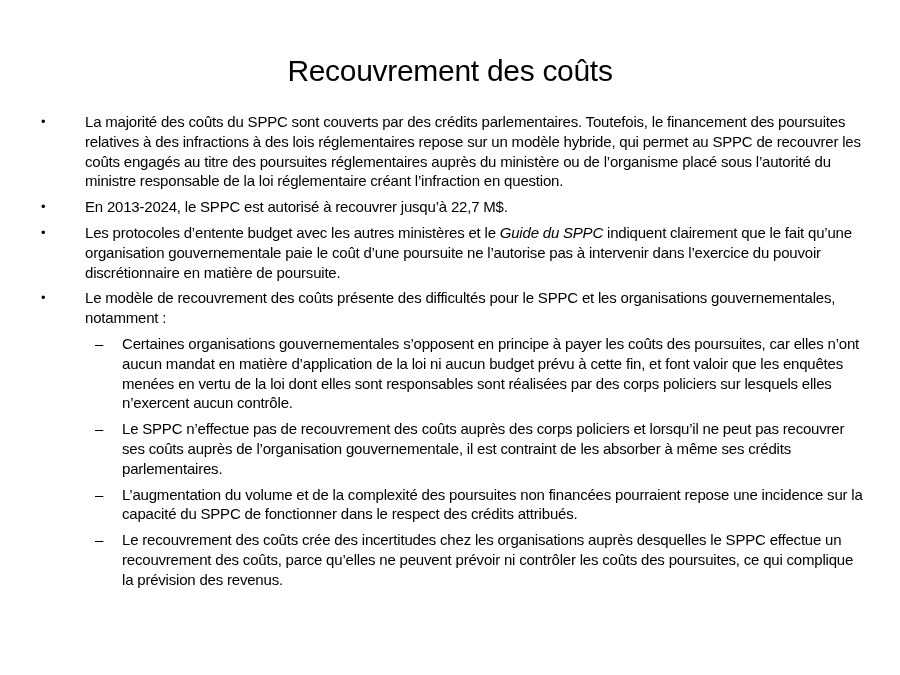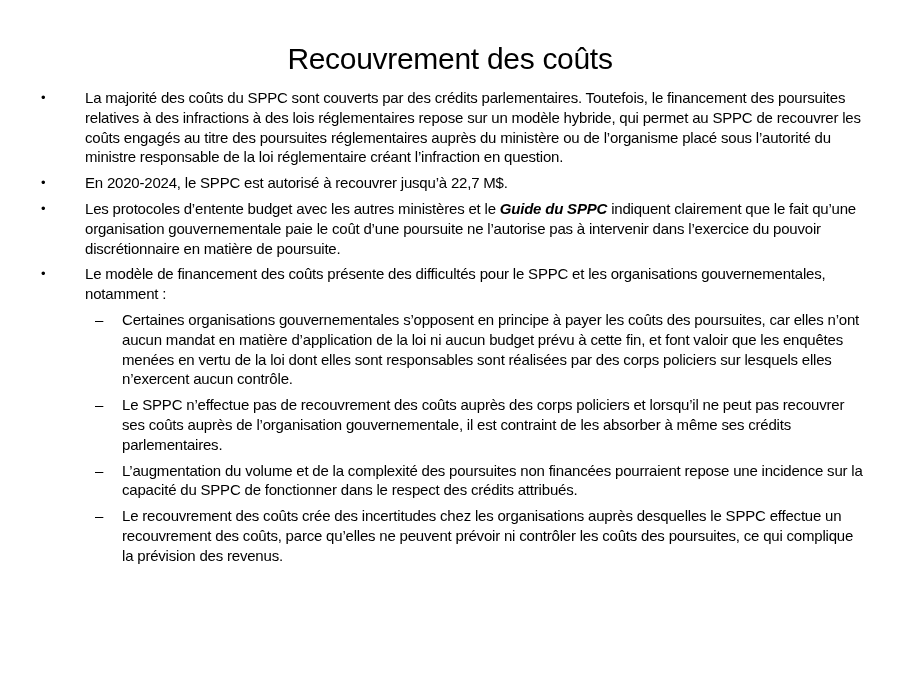--- a/index.html
+++ b/index.html
@@ -11,21 +11,21 @@
     position: relative;
     width: 900px;
     height: 675px;
     background: #ffffff;
     color: #000000;
     font-family: "Liberation Sans", sans-serif;
     overflow: hidden;
     box-sizing: border-box;
   }
   .title {
-    margin: 0;
+    margin: 12px;
     padding-top: 42px;
     padding-bottom: 12px;
     text-align: center;
     font-size: 30px;
     font-weight: 400;
     letter-spacing: -0.3px;
     color: #000000;
   }
   .content {
     padding-left: 35px;
@@ -56,49 +56,48 @@
   .l2 .marker {
     width: 27px;
     box-sizing: border-box;
     font-size: 15px;
   }
   .bullet .text {
     flex: 1 1 auto;
   }
   .text em {
     font-style: italic;
-    font-weight: bold;
   }
 </style>
 </head>
 <body>
 
 <div class="slide">
   <h1 class="title">Recouvrement des coûts</h1>
 
   <div class="content">
 
     <div class="bullet l1">
       <span class="marker">•</span>
       <span class="text">La majorité des coûts du SPPC sont couverts par des crédits parlementaires. Toutefois, le financement des poursuites relatives à des infractions à des lois réglementaires repose sur un modèle hybride, qui permet au SPPC de recouvrer les coûts engagés au titre des poursuites réglementaires auprès du ministère ou de l’organisme placé sous l’autorité du ministre responsable de la loi réglementaire créant l’infraction en question.</span>
     </div>
 
     <div class="bullet l1">
       <span class="marker">•</span>
-      <span class="text">En 2020-2024, le SPPC est autorisé à recouvrer jusqu’à 22,7 M$.</span>
+      <span class="text">En 2013-2024, le SPPC est autorisé à recouvrer jusqu’à 22,7 M$.</span>
     </div>
 
     <div class="bullet l1">
       <span class="marker">•</span>
       <span class="text"><span>Les protocoles d’entente budget avec les autres ministères et le </span><em>Guide du SPPC</em><span> indiquent clairement que le fait qu’une organisation gouvernementale paie le coût d’une poursuite ne l’autorise pas à intervenir dans l’exercice du pouvoir discrétionnaire en matière de poursuite.</span></span>
     </div>
 
     <div class="bullet l1">
       <span class="marker">•</span>
-      <span class="text">Le modèle de financement des coûts présente des difficultés pour le SPPC et les organisations gouvernementales, notamment :</span>
+      <span class="text">Le modèle de recouvrement des coûts présente des difficultés pour le SPPC et les organisations gouvernementales, notamment :</span>
     </div>
 
     <div class="bullet l2">
       <span class="marker">–</span>
       <span class="text">Certaines organisations gouvernementales s’opposent en principe à payer les coûts des poursuites, car elles n’ont aucun mandat en matière d’application de la loi ni aucun budget prévu à cette fin, et font valoir que les enquêtes menées en vertu de la loi dont elles sont responsables sont réalisées par des corps policiers sur lesquels elles n’exercent aucun contrôle.</span>
     </div>
 
     <div class="bullet l2">
       <span class="marker">–</span>
       <span class="text">Le SPPC n’effectue pas de recouvrement des coûts auprès des corps policiers et lorsqu’il ne peut pas recouvrer ses coûts auprès de l’organisation gouvernementale, il est contraint de les absorber à même ses crédits parlementaires.</span>

